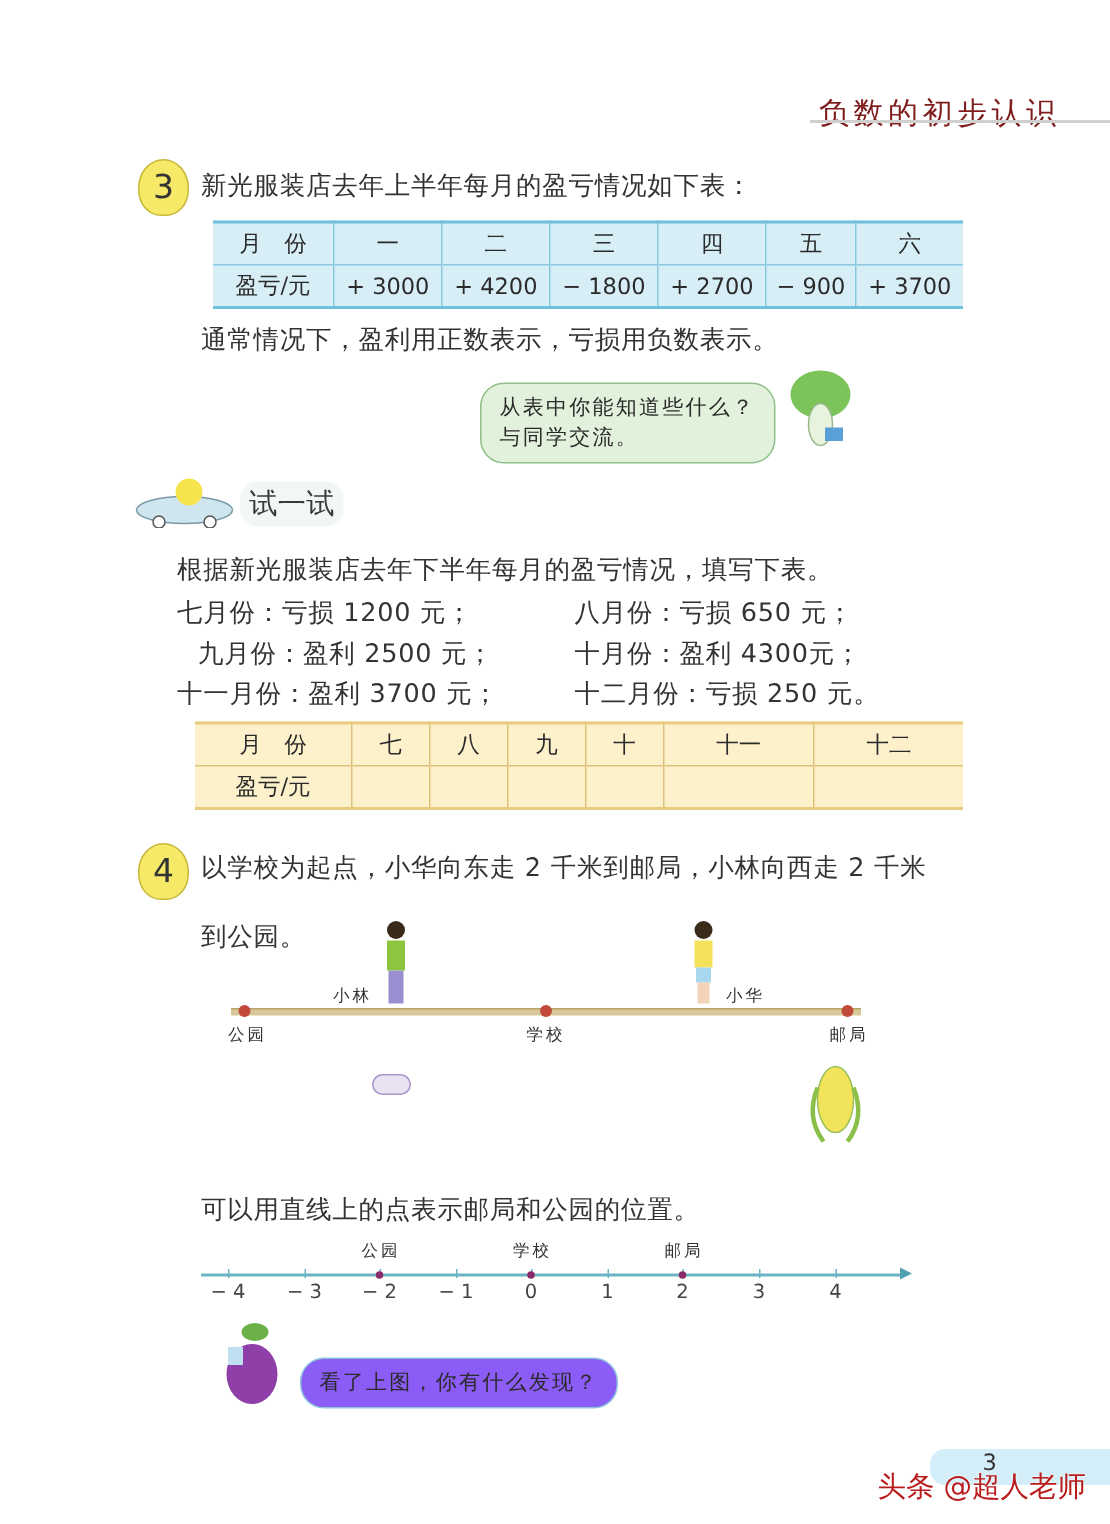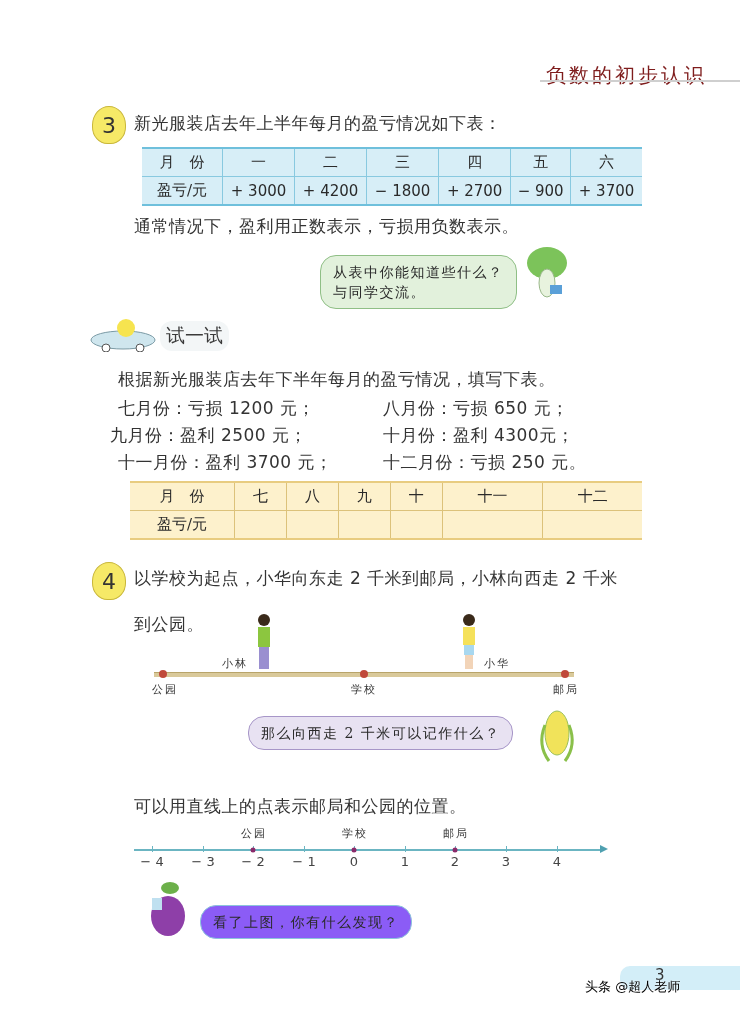--- a/index.html
+++ b/index.html
@@ -81,21 +81,21 @@
       <circle cx="38" cy="10" r="9" fill="#f6e44f"></circle>
       <circle cx="18" cy="30" r="4" fill="#fff" stroke="#555"></circle>
       <circle cx="52" cy="30" r="4" fill="#fff" stroke="#555"></circle>
     </svg>
 </div>
 <div class="abs" style="left:160px;top:321px;font-size:19px;font-weight:normal;color:#3a3a3a;padding:2px 6px;background:#f3f6f7;border-radius:12px;">试一试</div>
 
 <div class="abs para" style="left:118px;top:368px;">根据新光服装店去年下半年每月的盈亏情况，填写下表。</div>
 <div class="abs para" style="left:118px;top:397px;">七月份：亏损 1200 元；</div>
 <div class="abs para" style="left:383px;top:397px;">八月份：亏损 650 元；</div>
-<div class="abs para" style="left:110px;top:424px;">九月份：盈利 2500 元；</div>
+<div class="abs para" style="left:132px;top:424px;">九月份：盈利 2500 元；</div>
 <div class="abs para" style="left:383px;top:424px;">十月份：盈利 4300元；</div>
 <div class="abs para" style="left:118px;top:451px;">十一月份：盈利 3700 元；</div>
 <div class="abs para" style="left:383px;top:451px;">十二月份：亏损 250 元。</div>
 
 <table class="t t-yel" style="left:130px;top:481px;width:512px;">
   <tbody>
       <tr>
     <td class="serif" style="width:104px">月　份</td>
     <td class="serif">七</td>
     <td class="serif">八</td>
@@ -141,21 +141,20 @@
 <div class="abs" style="left:455px;top:612px;width:28px;height:60px;">
   <svg width="28" height="60">
       <circle cx="14" cy="8" r="6" fill="#3a2a1a"></circle>
       <rect x="8" y="15" width="12" height="18" fill="#f5e15a"></rect>
       <rect x="9" y="33" width="10" height="10" fill="#a8d8f0"></rect>
       <rect x="10" y="43" width="8" height="14" fill="#f2d4b8"></rect>
     </svg>
 </div>
 
 <div class="abs bubble serif" style="left:248px;top:716px;background:#e8e2f2;border:1.5px solid #a796c8;">
-  <div>那么向西走 2 千米可以记作什么？</div>
 </div>
 <div class="abs" style="left:535px;top:705px;width:45px;height:62px;">
   <svg width="45" height="62">
       <ellipse cx="22" cy="28" rx="12" ry="22" fill="#f1e35a" stroke="#9ac05a"></ellipse>
       <path d="M10 20 Q2 40 14 56" stroke="#8ac04a" fill="none" stroke-width="3"></path>
       <path d="M34 20 Q42 40 30 56" stroke="#8ac04a" fill="none" stroke-width="3"></path>
     </svg>
 </div>
 
 <div class="abs para" style="left:134px;top:795px;">可以用直线上的点表示邮局和公园的位置。</div>
@@ -191,13 +190,13 @@
   <svg width="55" height="66">
       <ellipse cx="28" cy="38" rx="17" ry="20" fill="#8e3fa8"></ellipse>
       <ellipse cx="30" cy="10" rx="9" ry="6" fill="#6cb04a"></ellipse>
       <rect x="12" y="20" width="10" height="12" fill="#bfe0f0"></rect>
     </svg>
 </div>
 <div class="abs bubble serif" style="left:200px;top:905px;background:#8b5cf6;border:1.5px solid #8cc4dc;">看了上图，你有什么发现？</div>
 
 <div class="abs" style="left:620px;top:966px;width:120px;height:24px;background:#d3eef8;border-radius:10px 0 0 10px;"></div>
 <div class="abs" style="left:655px;top:966px;font-size:15px;color:#333;">3</div>
-<div class="abs" style="left:585px;top:978px;font-size:13px;color:#000000;text-shadow:0 0 2px #fff;">头条 @超人老师</div>
+<div class="abs" style="left:585px;top:978px;font-size:19px;color:#b91c1c;text-shadow:0 0 2px #fff;">头条 @超人老师</div>
 
 </body></html>

